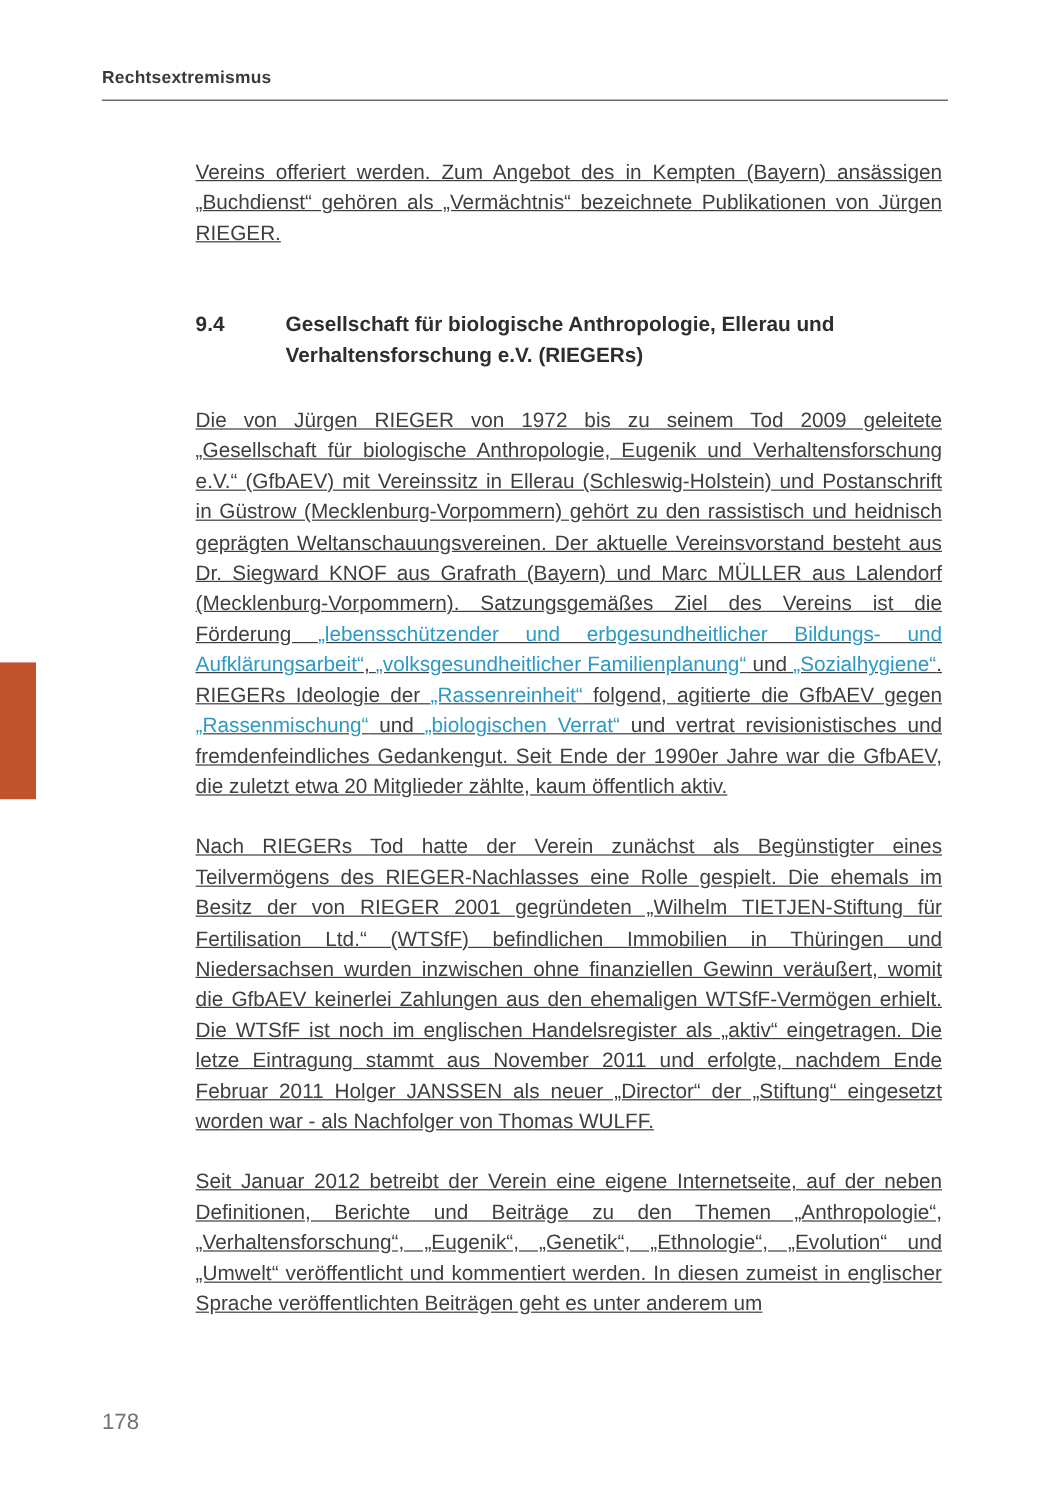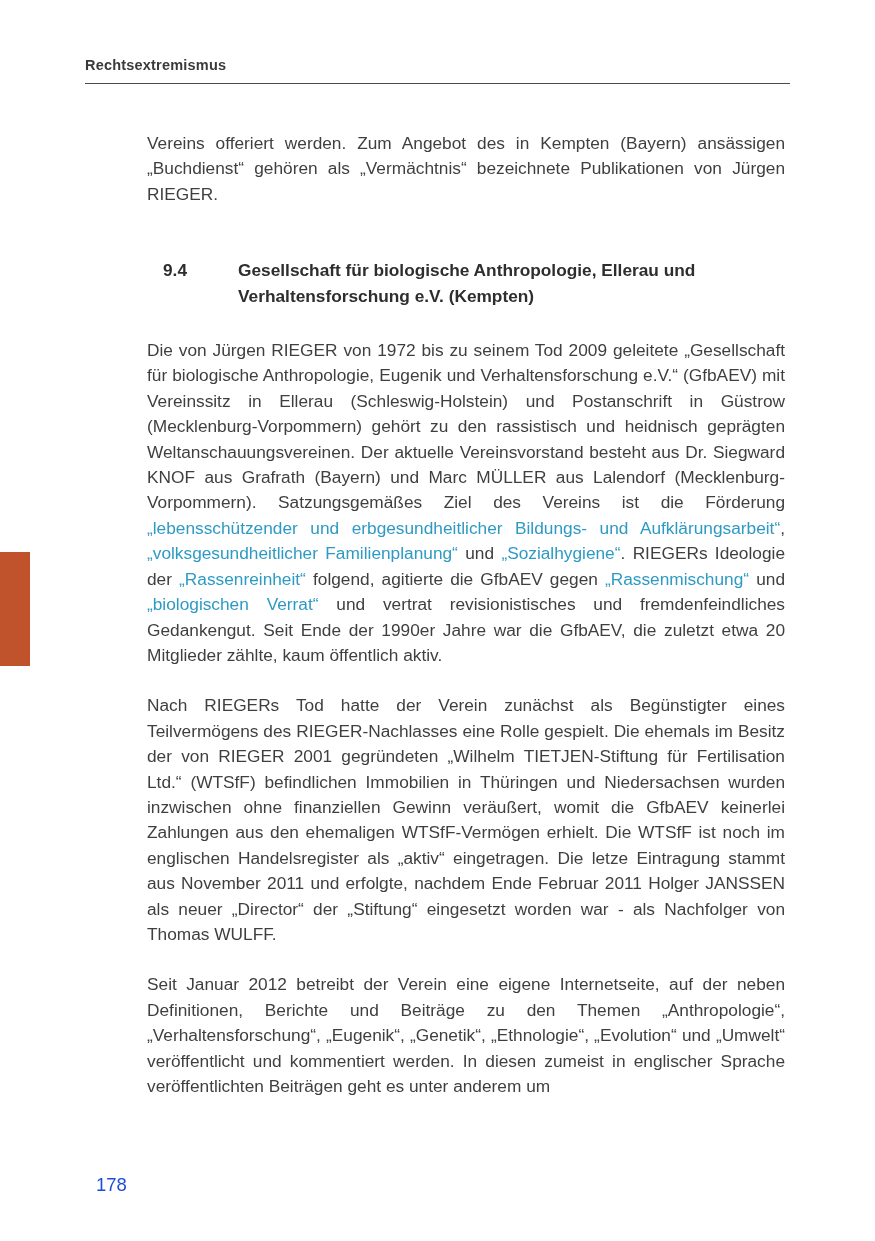--- a/index.html
+++ b/index.html
@@ -40,38 +40,37 @@
   .content {
     position: absolute;
     left: 147px;
     top: 131px;
     width: 638px;
     font-size: 17.3px;
     line-height: 25.4px;
     text-align: justify;
     color: #3f3f41;
   }
-  .para { margin: 0 0 25px 0; }
+  .para { margin: 0 0 25px 16px; text-decoration: underline; }
   .section-heading {
     display: flex;
     margin: 51px 0 29px 16px;
     font-weight: bold;
     color: #2e2e30;
     text-align: left;
   }
   .section-number { flex: 0 0 75px; }
   .section-title span { display: block; }
   .hl { color: var(--link, #2e9ac4); text-decoration: none; cursor: pointer; }
   .page-number {
     position: absolute;
     left: 85px;
     top: 1174px;
     font-size: 18.5px;
-    color: #1d4ed8;
-    margin-left: 11px;
+    color: #737373;
   }
 </style>
 </head>
 <body>
 
 <div class="page">
 
   <div class="running-head">
     <span class="running-head-title">Rechtsextremismus</span>
   </div>
@@ -79,21 +78,21 @@
   <div class="chapter-tab"></div>
 
   <div class="content">
 
     <p class="para">Vereins offeriert werden. Zum Angebot des in Kempten (Bayern) ansässigen „Buchdienst“ gehören als „Vermächtnis“ bezeichnete Publikationen von Jürgen RIEGER.</p>
 
     <div class="section-heading">
       <span class="section-number">9.4</span>
       <div class="section-title">
         <span>Gesellschaft für biologische Anthropologie, Ellerau und</span>
-        <span>Verhaltensforschung e.V. (Kempten)</span>
+        <span>Verhaltensforschung e.V. (RIEGERs)</span>
       </div>
     </div>
 
     <p class="para"><span>Die von Jürgen RIEGER von 1972 bis zu seinem Tod 2009 geleitete „Gesellschaft für biologische Anthropologie, Eugenik und Verhaltensforschung e.V.“ (GfbAEV) mit Vereinssitz in Ellerau (Schleswig-Holstein) und Postanschrift in Güstrow (Mecklenburg-Vorpommern) gehört zu den rassistisch und heidnisch geprägten Weltanschauungsvereinen. Der aktuelle Vereinsvorstand besteht aus Dr. Siegward KNOF aus Grafrath (Bayern) und Marc MÜLLER aus Lalendorf (Mecklenburg-Vorpommern). Satzungsgemäßes Ziel des Vereins ist die Förderung </span><span class="hl">„lebensschützender und erbgesundheitlicher Bildungs- und Aufklärungsarbeit“</span><span>, </span><span class="hl">„volksgesundheitlicher Familienplanung“</span><span> und </span><span class="hl">„Sozialhygiene“</span><span>. RIEGERs Ideologie der </span><span class="hl">„Rassenreinheit“</span><span> folgend, agitierte die GfbAEV gegen </span><span class="hl">„Rassenmischung“</span><span> und </span><span class="hl">„biologischen Verrat“</span><span> und vertrat revisionistisches und fremdenfeindliches Gedankengut. Seit Ende der 1990er Jahre war die GfbAEV, die zuletzt etwa 20 Mitglieder zählte, kaum öffentlich aktiv.</span></p>
 
     <p class="para">Nach RIEGERs Tod hatte der Verein zunächst als Begünstigter eines Teilvermögens des RIEGER-Nachlasses eine Rolle gespielt. Die ehemals im Besitz der von RIEGER 2001 gegründeten „Wilhelm TIETJEN-Stiftung für Fertilisation Ltd.“ (WTSfF) befindlichen Immobilien in Thüringen und Niedersachsen wurden inzwischen ohne finanziellen Gewinn veräußert, womit die GfbAEV keinerlei Zahlungen aus den ehemaligen WTSfF-Vermögen erhielt. Die WTSfF ist noch im englischen Handelsregister als „aktiv“ eingetragen. Die letze Eintragung stammt aus November 2011 und erfolgte, nachdem Ende Februar 2011 Holger JANSSEN als neuer „Director“ der „Stiftung“ eingesetzt worden war - als Nachfolger von Thomas WULFF.</p>
 
     <p class="para">Seit Januar 2012 betreibt der Verein eine eigene Internetseite, auf der neben Definitionen, Berichte und Beiträge zu den Themen „Anthropologie“, „Verhaltensforschung“, „Eugenik“, „Genetik“, „Ethnologie“, „Evolution“ und „Umwelt“ veröffentlicht und kommentiert werden. In diesen zumeist in englischer Sprache veröffentlichten Beiträgen geht es unter anderem um</p>
 
   </div>

